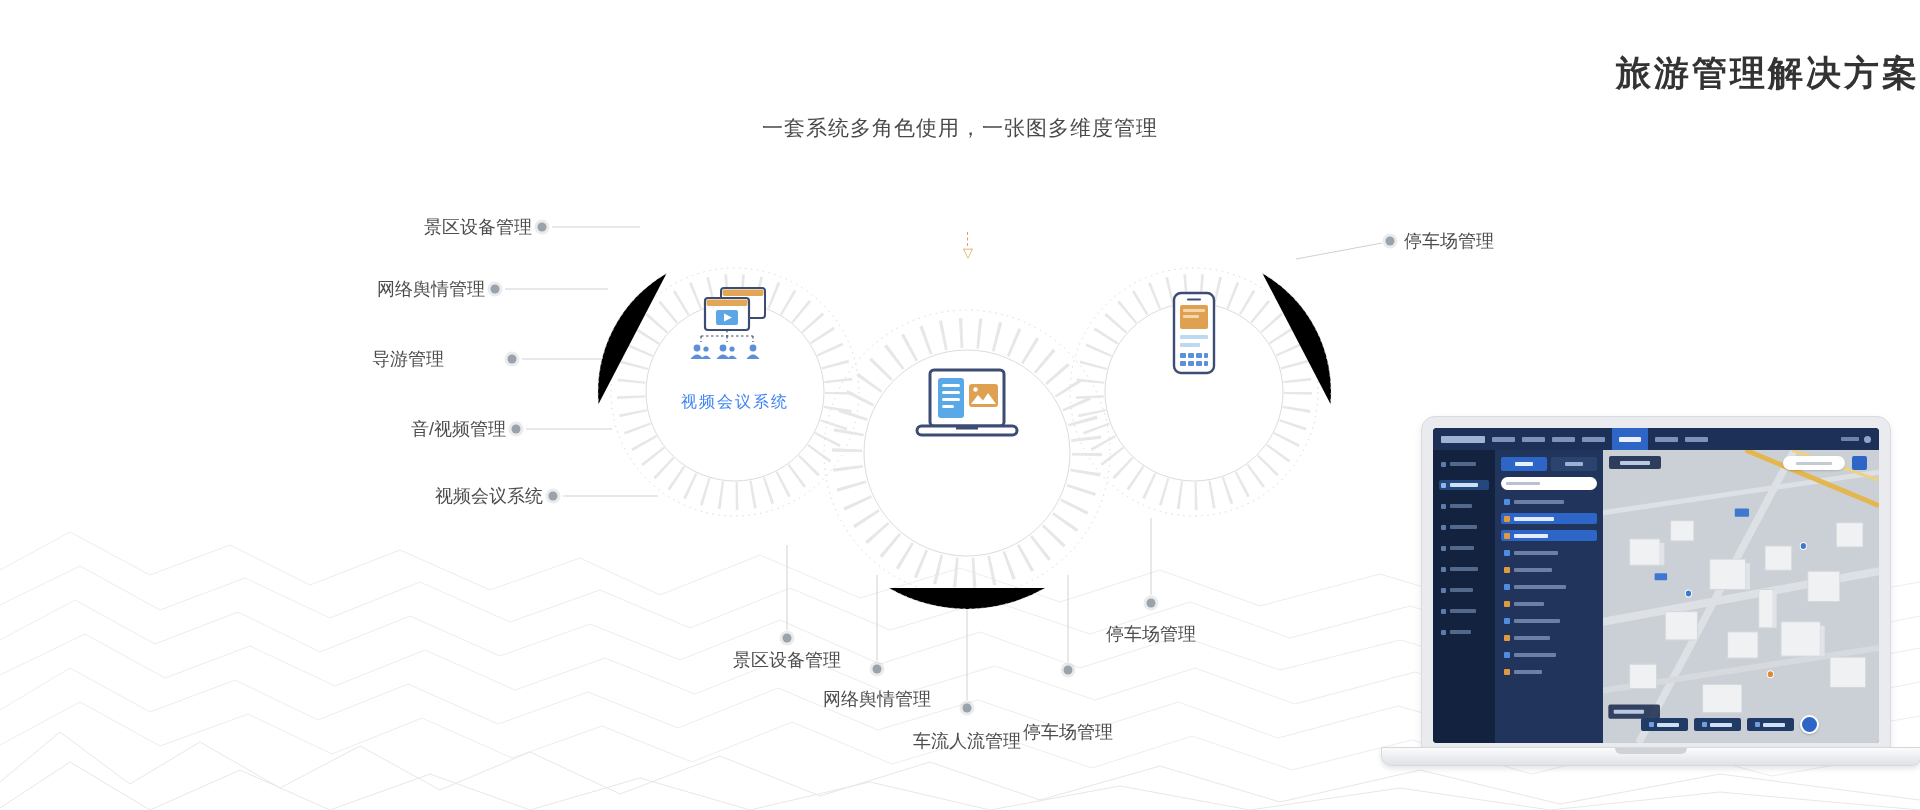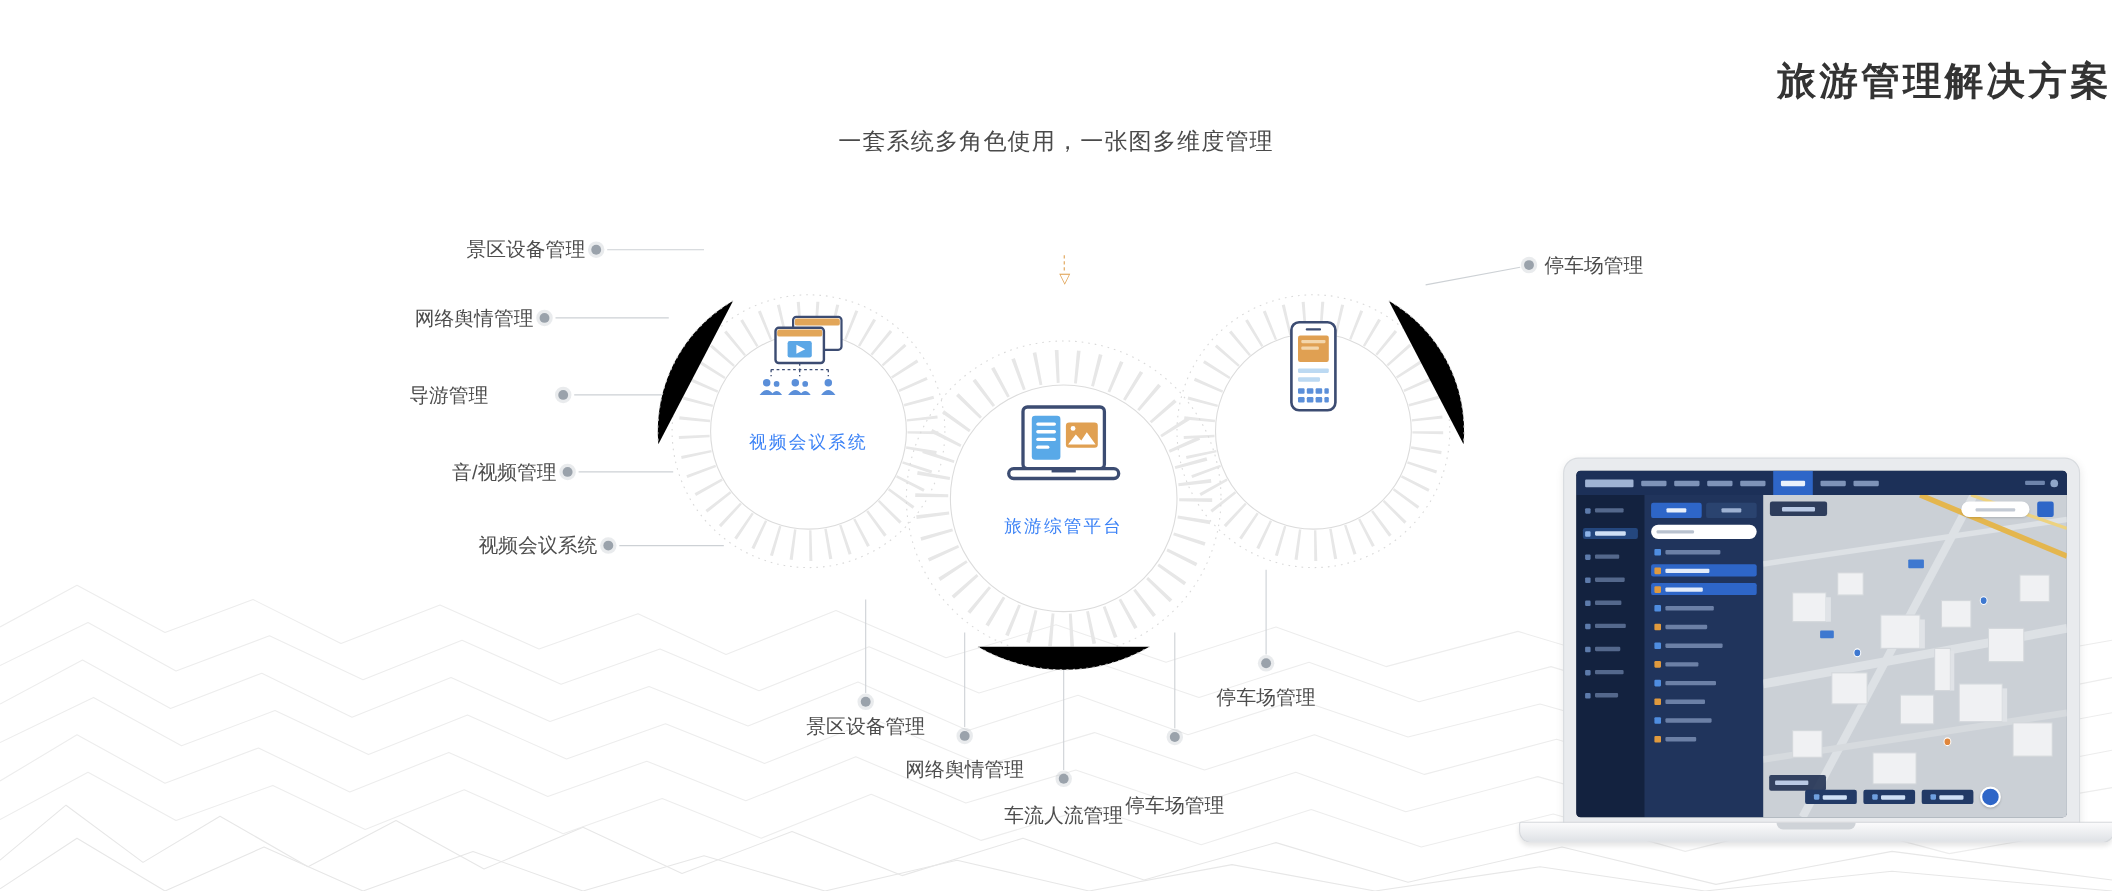--- a/index.html
+++ b/index.html
@@ -218,21 +218,20 @@
       <rect x="30" y="16" width="18" height="3" rx="1.5" fill="#fff"></rect>
       <rect x="30" y="23" width="18" height="3" rx="1.5" fill="#fff"></rect>
       <rect x="30" y="30" width="18" height="3" rx="1.5" fill="#fff"></rect>
       <rect x="30" y="37" width="12" height="3" rx="1.5" fill="#fff"></rect>
       <rect x="57" y="16" width="29" height="23" rx="3" fill="#e0a052"></rect>
       <circle cx="63.5" cy="21.5" r="2.2" fill="#fff"></circle>
       <path d="M59 36 L66 27 L71 32.5 L76 25 L84 36 Z" fill="#ffffff"></path>
       <rect x="5" y="58" width="100" height="9" rx="4.5" fill="#ffffff" stroke="#3c4c72" stroke-width="3"></rect>
       <rect x="44" y="58" width="22" height="3.5" fill="#3c4c72"></rect>
     </svg>
-    <div class="circle-label" style="top:181px">旅游综管平台</div>
   </div>
 
   <div class="side-label" style="right:1388px;top:227px">景区设备管理</div>
   <div class="side-label" style="right:1435px;top:289px">网络舆情管理</div>
   <div class="side-label" style="right:1476px;top:359px">导游管理</div>
   <div class="side-label" style="right:1414px;top:429px">音/视频管理</div>
   <div class="side-label" style="right:1377px;top:496px">视频会议系统</div>
 
   <div class="side-label" style="left:1404px;top:241px">停车场管理</div>
 

